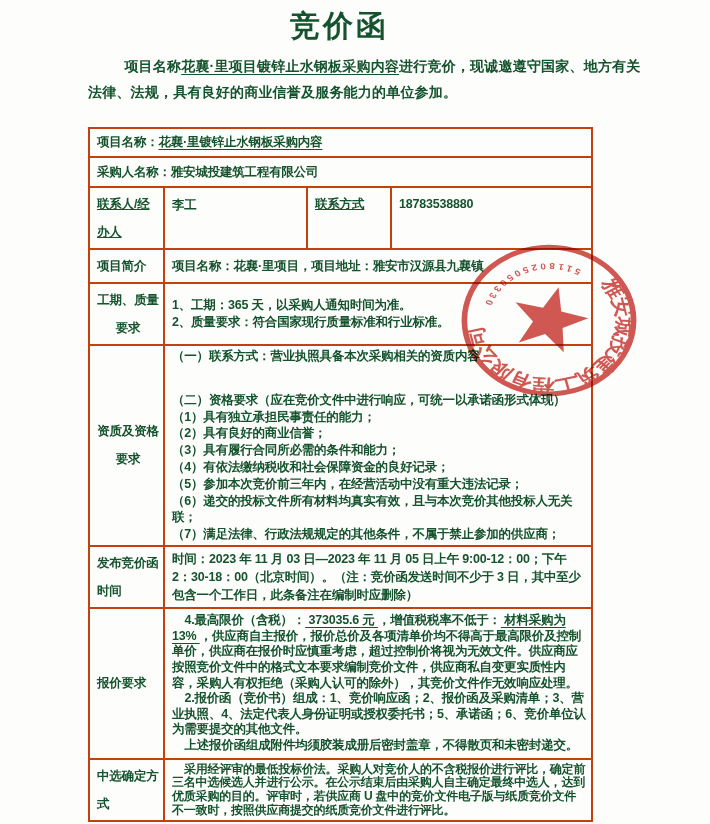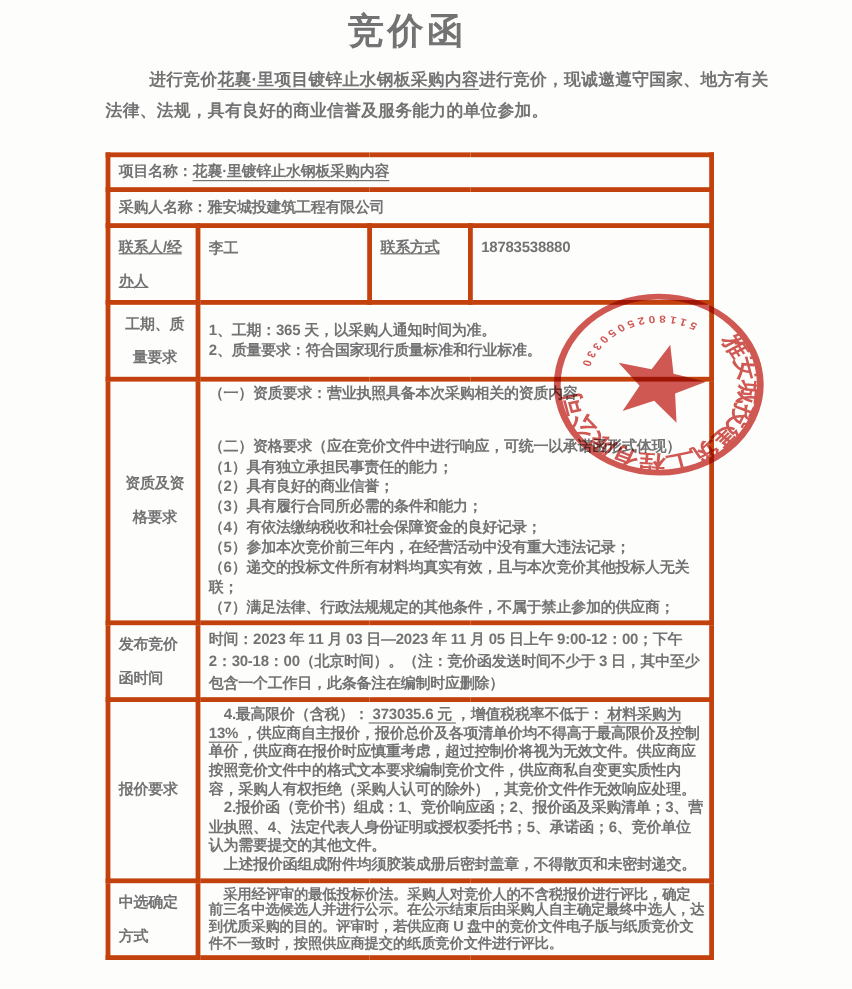--- a/index.html
+++ b/index.html
@@ -4,21 +4,21 @@
 <style>
   * { box-sizing: border-box; margin: 0; padding: 0; }
   html, body { background: #ffffff; }
   .page {
     position: relative;
     width: 710px;
     height: 824px;
     background: #fdfdfc;
     font-family: "Liberation Sans", "DejaVu Sans", sans-serif;
     font-weight: bold;
-    color: #737373;
+    color: #14532d;
     overflow: hidden;
   }
   .title {
     padding-top: 6px;
     margin-left: 88px;
     width: 503px;
     text-align: center;
     font-size: 30px;
     letter-spacing: 3px;
     font-family: "Liberation Serif", "DejaVu Serif", serif;
@@ -34,21 +34,21 @@
   .u { text-decoration: underline; text-underline-offset: 3px; }
 
   table.grid {
     margin: 22px 0 0 88px;
     width: 503px;
     border-collapse: collapse;
     table-layout: fixed;
     border: 2px solid #232323;
   }
   table.grid td {
-    border: 4px solid #c2410c;
+    border: 2px solid #c2410c;
     vertical-align: middle;
     font-size: 12.5px;
     padding: 2px 4px 2px 7px;
     letter-spacing: -0.2px;
     overflow: hidden;
   }
   td.lbl-cell {
     font-size: 13px;
     line-height: 28px;
     letter-spacing: 0;
@@ -96,21 +96,21 @@
     font-weight: bold;
   }
 </style>
 </head>
 <body>
 
 <div class="page">
 
   <h1 class="title">竞价函</h1>
 
-  <p class="intro"><span>进行竞价</span><span class="u">花襄·里项目镀锌止水钢板采购内容</span><span>进行竞价，现诚邀遵守国家、地方有关法律、法规，具有良好的商业信誉及服务能力的单位参加。</span></p>
+  <p class="intro"><span>项目名称</span><span class="u">花襄·里项目镀锌止水钢板采购内容</span><span>进行竞价，现诚邀遵守国家、地方有关法律、法规，具有良好的商业信誉及服务能力的单位参加。</span></p>
 
   <table class="grid">
     <colgroup>
       <col style="width:75px">
         <col style="width:143px">
         <col style="width:84px">
         <col style="width:201px">
     </colgroup>
 
     <tbody>
@@ -122,34 +122,38 @@
       <td colspan="4" class="fullrow"><span>采购人名称：</span><span>雅安城投建筑工程有限公司</span></td>
     </tr>
 
     <tr class="r3">
       <td class="lbl-cell">联系人/经办人</td>
       <td>李工</td>
       <td class="lbl-cell">联系方式</td>
       <td>18783538880</td>
     </tr>
 
+    <tr class="r4">
+      <td class="lbl-cell">项目简介</td>
+      <td colspan="3" class="content">项目名称：花襄·里项目，项目地址：雅安市汉源县九襄镇</td>
+    </tr>
 
 
     <tr class="r6">
       <td class="lbl-cell lbl-center">工期、质量要求</td>
       <td colspan="3" class="content">
         <p>1、工期：365 天，以采购人通知时间为准。</p>
         <p>2、质量要求：符合国家现行质量标准和行业标准。</p>
       </td>
     </tr>
 
     <tr class="r7">
       <td class="lbl-cell lbl-center">资质及资格要求</td>
       <td colspan="3" class="content">
-        <p>（一）资质要求：营业执照具备本次采购相关的资质内容</p>
+        <p>（一）联系方式：营业执照具备本次采购相关的资质内容</p>
         <p class="gap">（二）资格要求（应在竞价文件中进行响应，可统一以承诺函形式体现）</p>
         <p>（1）具有独立承担民事责任的能力；</p>
         <p>（2）具有良好的商业信誉；</p>
         <p>（3）具有履行合同所必需的条件和能力；</p>
         <p>（4）有依法缴纳税收和社会保障资金的良好记录；</p>
         <p>（5）参加本次竞价前三年内，在经营活动中没有重大违法记录；</p>
         <p>（6）递交的投标文件所有材料均真实有效，且与本次竞价其他投标人无关联；</p>
         <p>（7）满足法律、行政法规规定的其他条件，不属于禁止参加的供应商；</p>
       </td>
     </tr>

